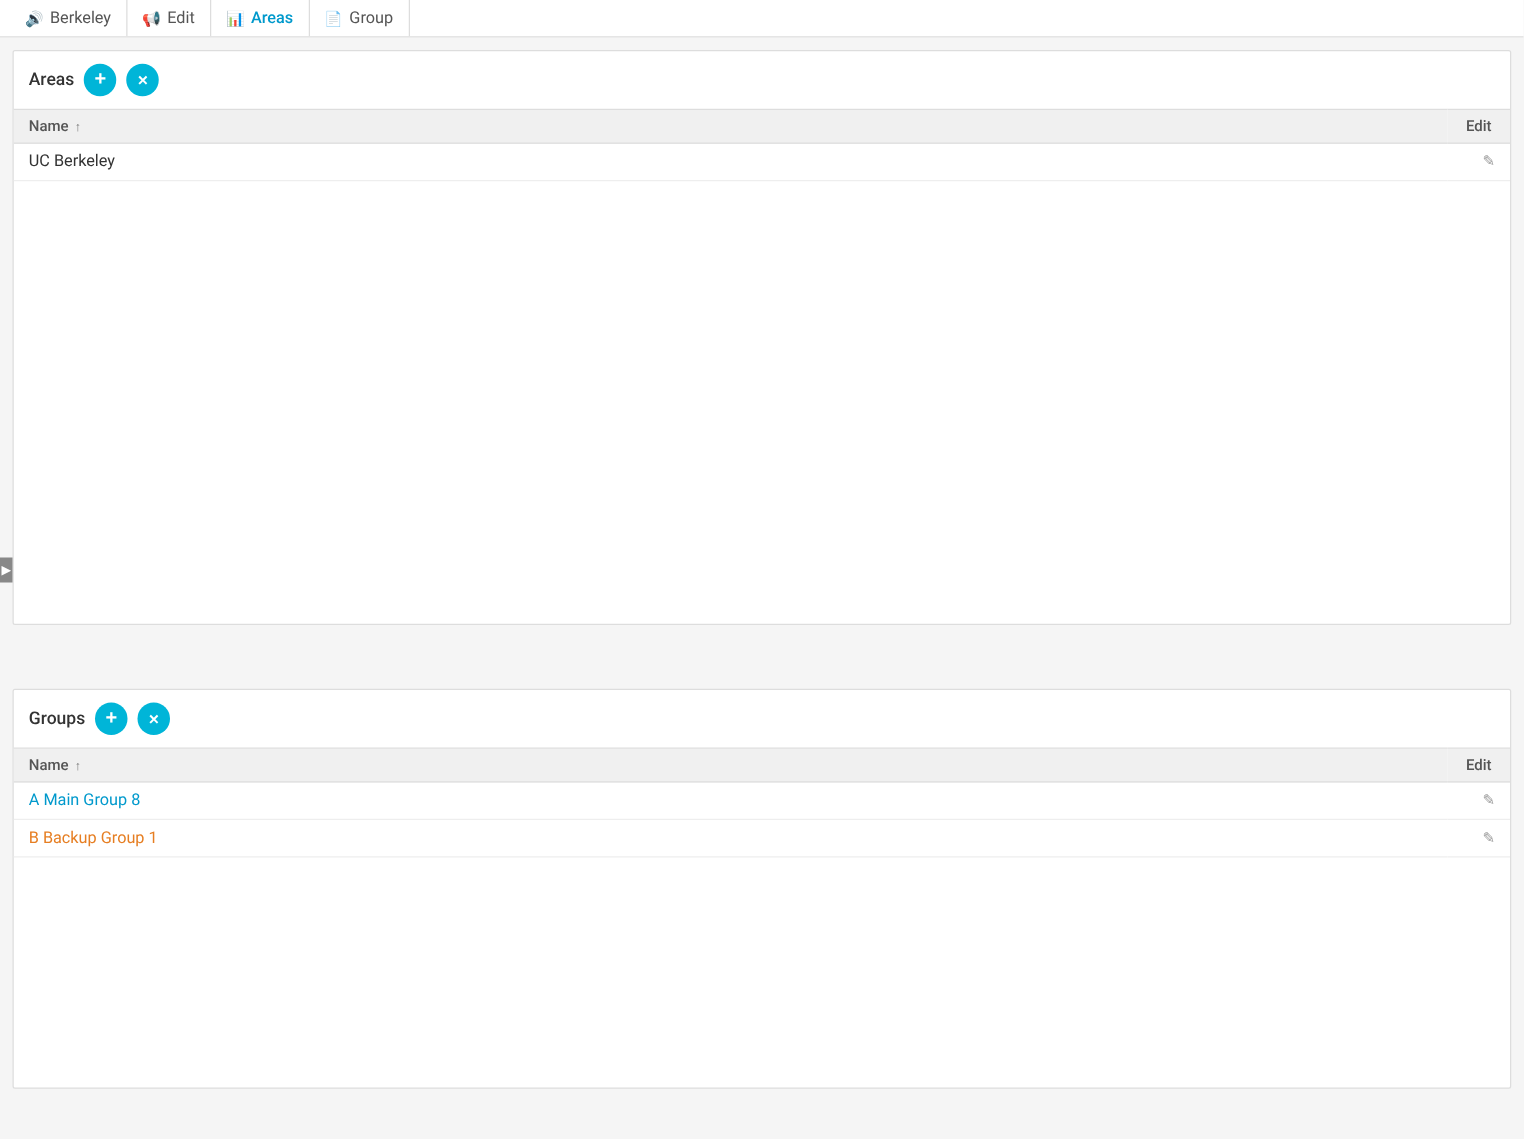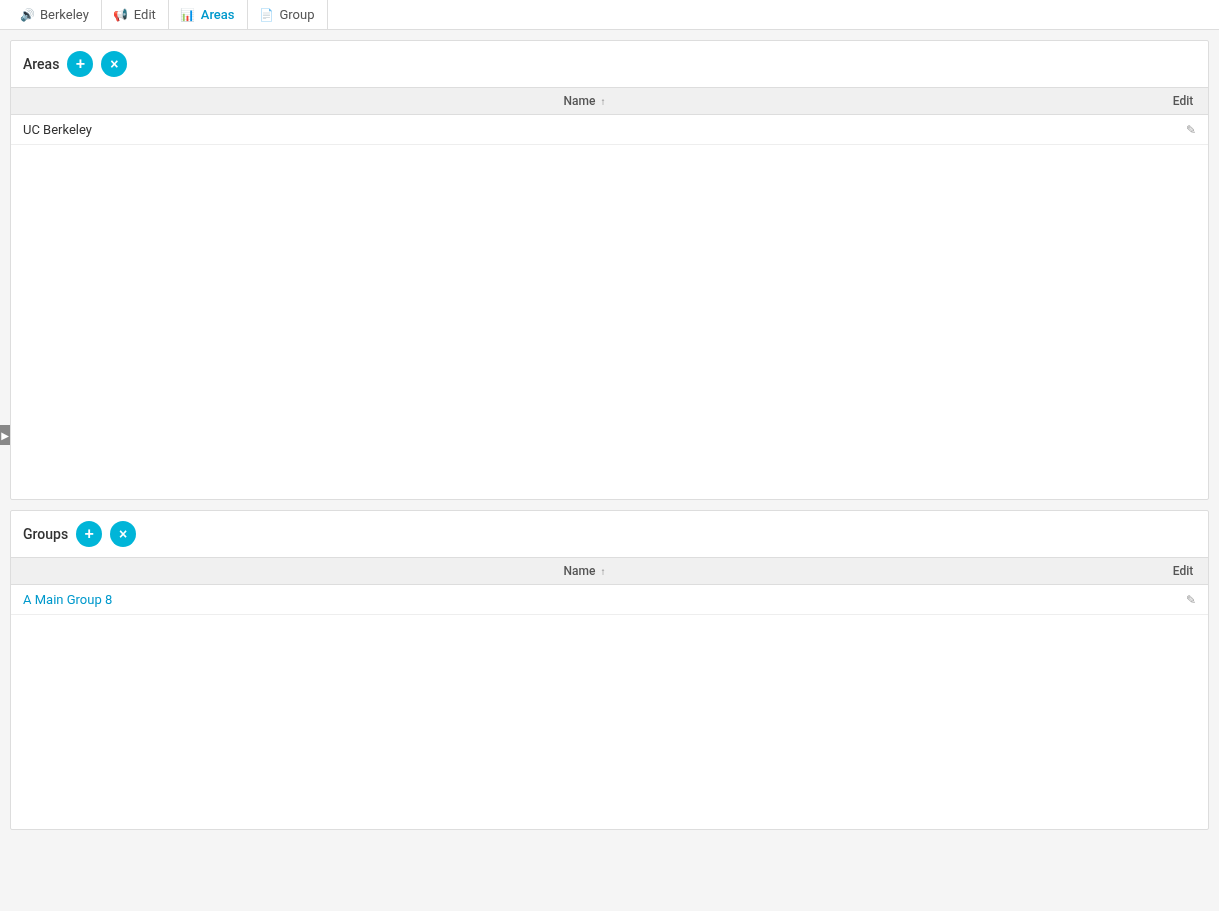--- a/index.html
+++ b/index.html
@@ -121,21 +121,21 @@
     }
 
     .data-table thead tr {
       background: #f0f0f0;
       border-top: 1px solid #ddd;
       border-bottom: 1px solid #ddd;
     }
 
     .data-table th {
       padding: 6px 12px;
-      text-align: center;
+      text-align: left;
       font-weight: 500;
       font-size: 12px;
       color: #555;
     }
 
     .data-table th.col-edit {
       text-align: center;
       padding-right: 12px;
       width: 50px;
     }
@@ -177,20 +177,21 @@
     }
 
     
     .areas-panel {
       min-height: 460px;
     }
 
     
     .groups-panel {
       min-height: 320px;
+      margin-top: 41px;
     }
   </style>
 </head>
 <body>
 
 <nav class="nav-bar">
   <a class="nav-item">
     <span class="nav-icon">🔊</span>
     <span>Berkeley</span>
   </a>
@@ -257,17 +258,21 @@
             <span>Edit</span>
           </th>
         </tr>
       </thead>
       <tbody id="groups-tbody">
 
       <tr>
             <td><a class="link-blue">A Main Group 8</a></td>
             <td class="col-edit"><span class="edit-icon">✎</span></td>
           </tr>
+          <tr>
+            <td><a class="link-orange">B Backup Group 1</a></td>
+            <td class="col-edit"><span class="edit-icon">✎</span></td>
+          </tr>
         </tbody>
     </table>
   </div>
 
 </div>
 
 </body></html>

